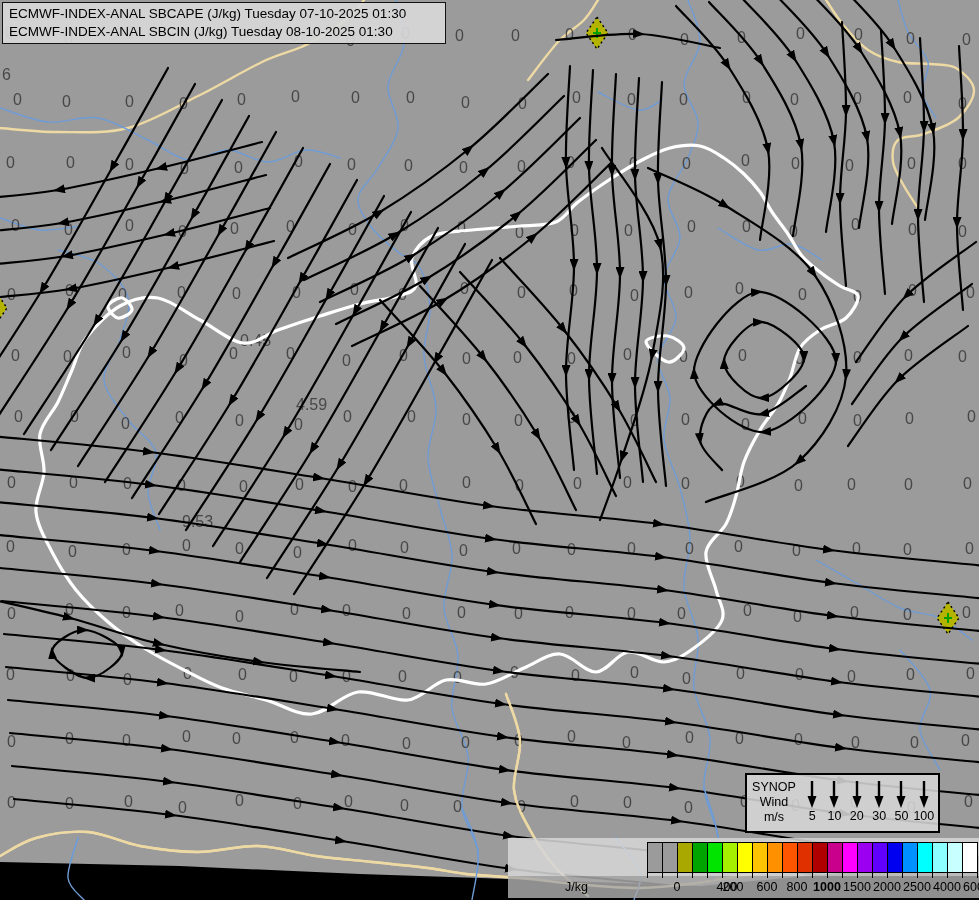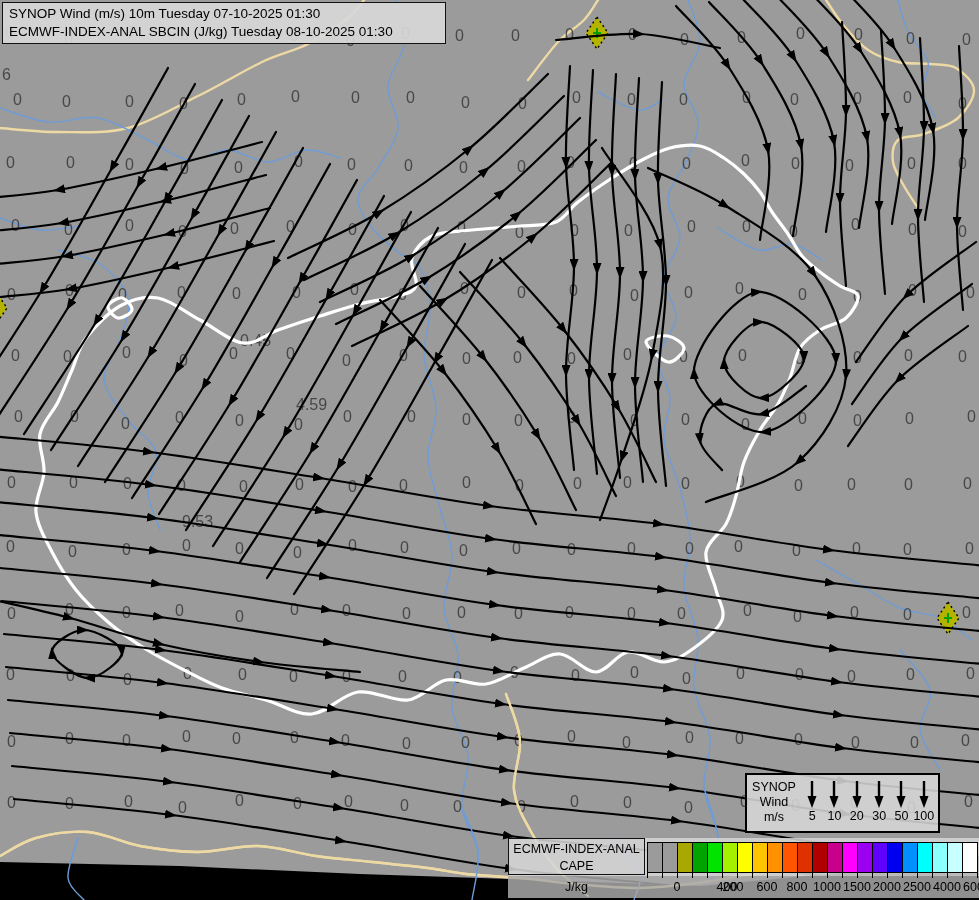--- a/index.html
+++ b/index.html
@@ -386,21 +386,21 @@
         <path d="M0,856 C6.0,853.0 21.3,842.0 36,838 C50.7,834.0 70.7,830.7 88,832 C105.3,833.3 121.7,842.7 140,846 C158.3,849.3 178.3,852.0 198,852 C217.7,852.0 238.3,845.3 258,846 C277.7,846.7 297.0,853.3 316,856 C335.0,858.7 353.3,860.0 372,862 C390.7,864.0 412.3,866.0 428,868 C443.7,870.0 450.7,872.3 466,874 C481.3,875.7 505.0,876.7 520,878 C535.0,879.3 543.0,880.7 556,882 C569.0,883.3 584.0,885.0 598,886 C612.0,887.0 624.7,888.3 640,888 C655.3,887.7 673.3,886.0 690,884 C706.7,882.0 721.7,878.7 740,876 C758.3,873.3 780.7,871.3 800,868 C819.3,864.7 837.3,859.3 856,856 C874.7,852.7 891.5,848.7 912,848 C932.5,847.3 967.8,851.3 979,852" fill="none" stroke="#edd9a3" stroke-width="2.4" stroke-linecap="round" stroke-linejoin="round"></path>
         <path d="M506,694 C508.3,701.7 518.7,724.0 520,740 C521.3,756.0 512.3,775.0 514,790 C515.7,805.0 523.0,817.0 530,830 C537.0,843.0 546.3,857.0 556,868 C565.7,879.0 582.7,891.3 588,896" fill="none" stroke="#edd9a3" stroke-width="2.4" stroke-linecap="round" stroke-linejoin="round"></path>
         <path d="M78,838 C76.3,844.7 67.0,867.7 68,878 C69.0,888.3 81.3,896.3 84,900" fill="none" stroke="#6f9cd6" stroke-width="1.4" stroke-linecap="round" stroke-linejoin="round"></path>
         <path d="M616,838 C620.0,843.7 637.0,861.7 640,872 C643.0,882.3 635.0,895.3 634,900" fill="none" stroke="#6f9cd6" stroke-width="1.4" stroke-linecap="round" stroke-linejoin="round"></path>
         <path d="M462,808 C464.7,815.3 476.3,836.7 478,852 C479.7,867.3 473.0,892.0 472,900" fill="none" stroke="#6f9cd6" stroke-width="1.4" stroke-linecap="round" stroke-linejoin="round"></path>
         <path d="M704,788 C706.3,796.3 716.7,822.7 718,838 C719.3,853.3 713.0,873.0 712,880" fill="none" stroke="#6f9cd6" stroke-width="1.4" stroke-linecap="round" stroke-linejoin="round"></path>
       </g>
     </svg>
 
   <div id="titlebox" class="box">
-    <div>SYNOP Wind (m/s) 10m Tuesday 07-10-2025 01:30</div>
+    <div>ECMWF-INDEX-ANAL SBCAPE (J/kg) Tuesday 07-10-2025 01:30</div>
     <div>ECMWF-INDEX-ANAL SBCIN (J/kg) Tuesday 08-10-2025 01:30</div>
   </div>
 
   <div id="synopbox" class="box">
     <div class="synopleft">
       <div>SYNOP</div>
       <div>Wind</div>
       <div>m/s</div>
     </div>
     <div class="synopright" id="synop-arrows">
@@ -444,24 +444,20 @@
             <line x1="7" y1="2" x2="7" y2="20" stroke="#000" stroke-width="2.4"></line>
             <polygon points="2.5,17 11.5,17 7,29" fill="#000"></polygon>
           </svg>
           <span>100</span>
         </div>
       </div>
   </div>
 
   <div id="capestripA"></div>
   <div id="capestripB"></div>
-  <div id="capelabel" class="box">
-    <div>ECMWF-INDEX-ANAL</div>
-    <div>CAPE</div>
-  </div>
   <div id="capeunits">J/kg</div>
   <div id="colorbar">
       <div class="ccell" style="left: 0px; width: 16px; background: rgb(155, 155, 155);"></div>
       <div class="ccell" style="left: 15px; width: 16px; background: rgb(155, 155, 155);"></div>
       <div class="ccell" style="left: 30px; width: 16px; background: rgb(168, 168, 0);"></div>
       <div class="ccell" style="left: 45px; width: 16px; background: rgb(0, 164, 0);"></div>
       <div class="ccell" style="left: 60px; width: 16px; background: rgb(0, 228, 0);"></div>
       <div class="ccell" style="left: 75px; width: 16px; background: rgb(164, 240, 0);"></div>
       <div class="ccell" style="left: 90px; width: 16px; background: rgb(255, 255, 0);"></div>
       <div class="ccell" style="left: 105px; width: 16px; background: rgb(255, 196, 0);"></div>
@@ -500,20 +496,20 @@
       <div class="ctick" style="left: 270px;"></div>
       <div class="ctick" style="left: 285px;"></div>
       <div class="ctick" style="left: 300px;"></div>
       <div class="ctick" style="left: 315px;"></div>
       <div class="ctick" style="left: 330px;"></div>
       <div class="clab" style="left: 30px;">0</div>
       <div class="clab" style="left: 60px; margin-left: 26px;">200</div>
       <div class="clab" style="left: 80px;">400</div>
       <div class="clab" style="left: 120px;">600</div>
       <div class="clab" style="left: 150px;">800</div>
-      <div class="clab" style="left: 180px;">1000</div>
+      <div class="clab" style="left: 180px; font-weight: bold;">1000</div>
       <div class="clab" style="left: 210px;">1500</div>
       <div class="clab" style="left: 240px;">2000</div>
       <div class="clab" style="left: 270px;">2500</div>
       <div class="clab" style="left: 300px;">4000</div>
       <div class="clab" style="left: 330px;">6000</div>
     </div>
 </div>
 
 </body></html>

